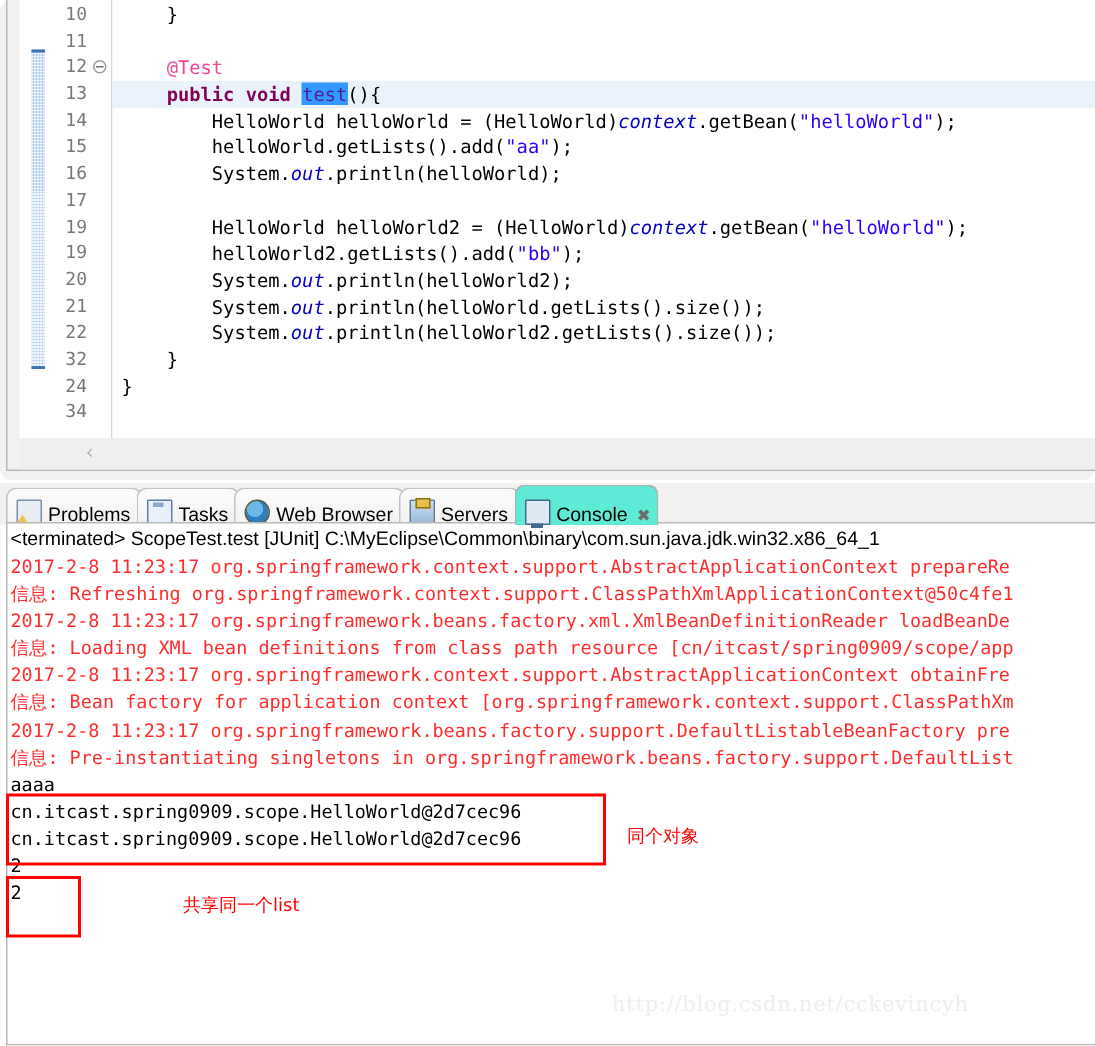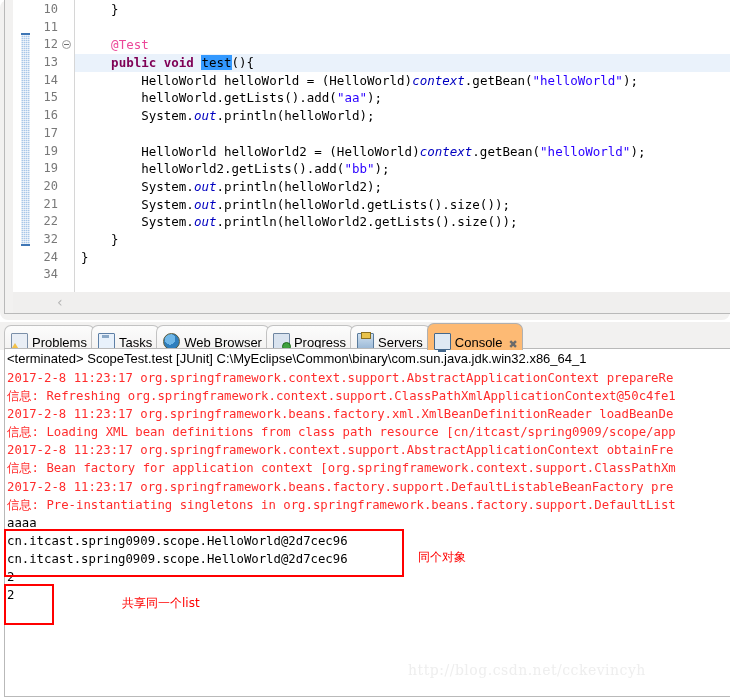--- a/index.html
+++ b/index.html
@@ -125,21 +125,21 @@
     padding-left: 6px;
   }
   #code-area .cl.hl {
     background: #eaf2fb;
   }
   .kw { color: #7f0055; font-weight: bold; }
   .str { color: #2a00ff; }
   .fld { color: #0000c0; font-style: italic; }
   .ann { color: #ec4899; }
   .pl { color: #000000; }
-  .sel { background: #3399ff; color: #000000; }
+  .sel { background: #3399ff; color: #4c1d95; }
   #editor-hscroll {
     position: absolute;
     left: 8px;
     top: 292px;
     width: 718px;
     height: 21px;
     background: #f0efee;
   }
   #editor-hscroll .arrow-left {
     position: absolute;
@@ -175,21 +175,21 @@
     color: #000000;
     background: linear-gradient(#fcfcfc, #f3f2f1);
     border: 1px solid #c2c2c2;
     border-bottom: none;
     border-radius: 7px 7px 0 0;
     margin-right: -4px;
     box-sizing: border-box;
     white-space: nowrap;
   }
   .tab.active {
-    background: #fdba74;
+    background: #5eead4;
     border-color: #b0b0b0;
     z-index: 4;
     height: 27px;
     padding-right: 4px;
   }
   .tab .ticon {
     width: 15px; height: 15px;
     margin-right: 4px;
     flex: 0 0 auto;
     position: relative;
@@ -346,24 +346,20 @@
       </div>
       <div class="tab">
         <span class="ticon ico-tasks"></span>
         <span class="tlabel">Tasks</span>
       </div>
       <div class="tab">
         <span class="ticon ico-web"></span>
         <span class="tlabel">Web Browser</span>
       </div>
       <div class="tab">
-        <span class="ticon ico-progress"></span>
-        <span class="tlabel">Progress</span>
-      </div>
-      <div class="tab">
         <span class="ticon ico-servers"></span>
         <span class="tlabel">Servers</span>
       </div>
       <div class="tab active">
         <span class="ticon ico-console"></span>
         <span class="tlabel">Console</span>
         <span class="tclose">✖</span>
       </div>
     </div>
 </div>

